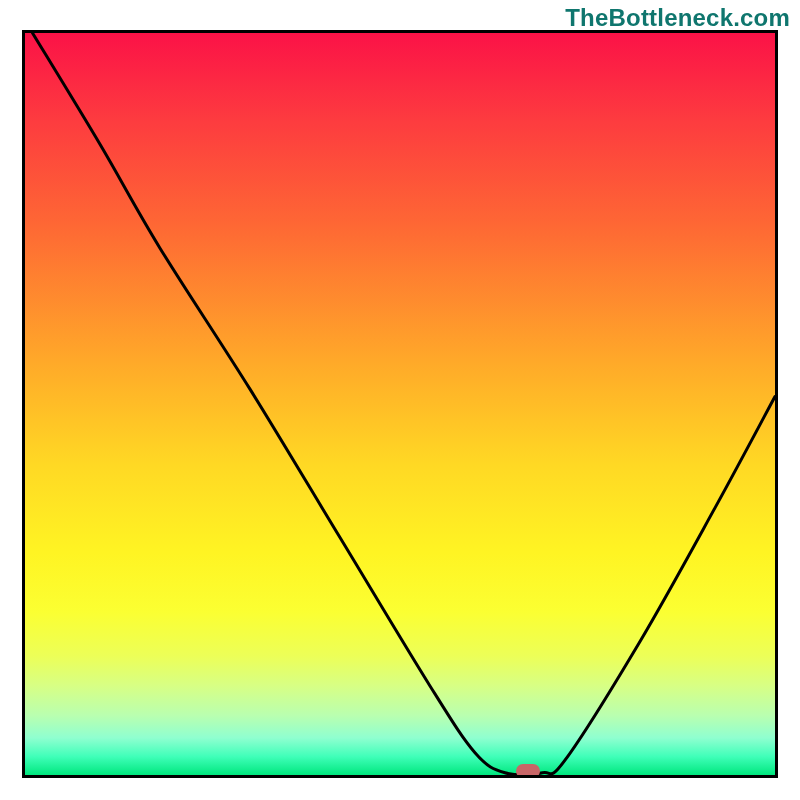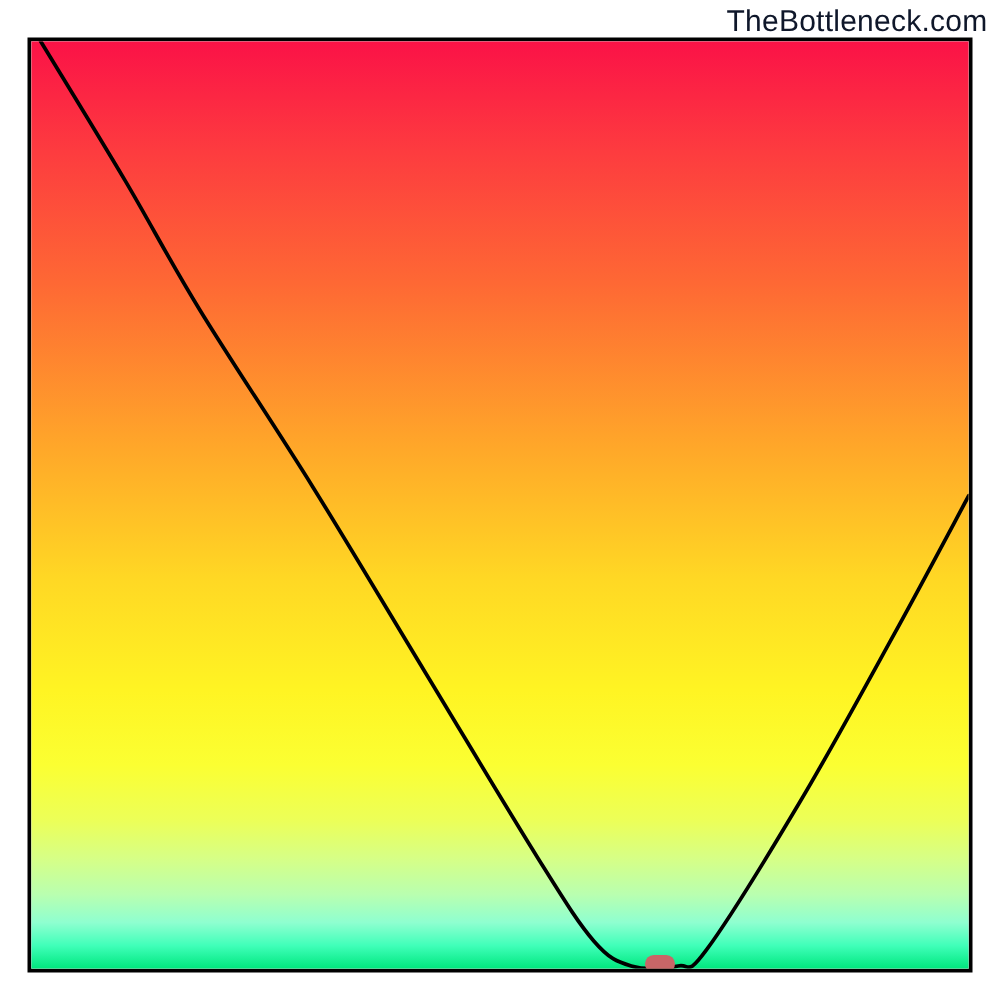--- a/index.html
+++ b/index.html
@@ -13,22 +13,22 @@
   .container {
     position: relative;
     width: 800px;
     height: 800px;
   }
   .watermark {
     position: absolute;
     top: 4px;
     right: 10px;
     font-size: 24px;
-    font-weight: normal;
-    color: #0f172a;
+    font-weight: bold;
+    color: #0f766e;
     letter-spacing: 0.2px;
   }
   .plot {
     position: absolute;
     left: 22px;
     top: 30px;
     width: 756px;
     height: 748px;
     border: 3px solid #000;
     box-sizing: border-box;

